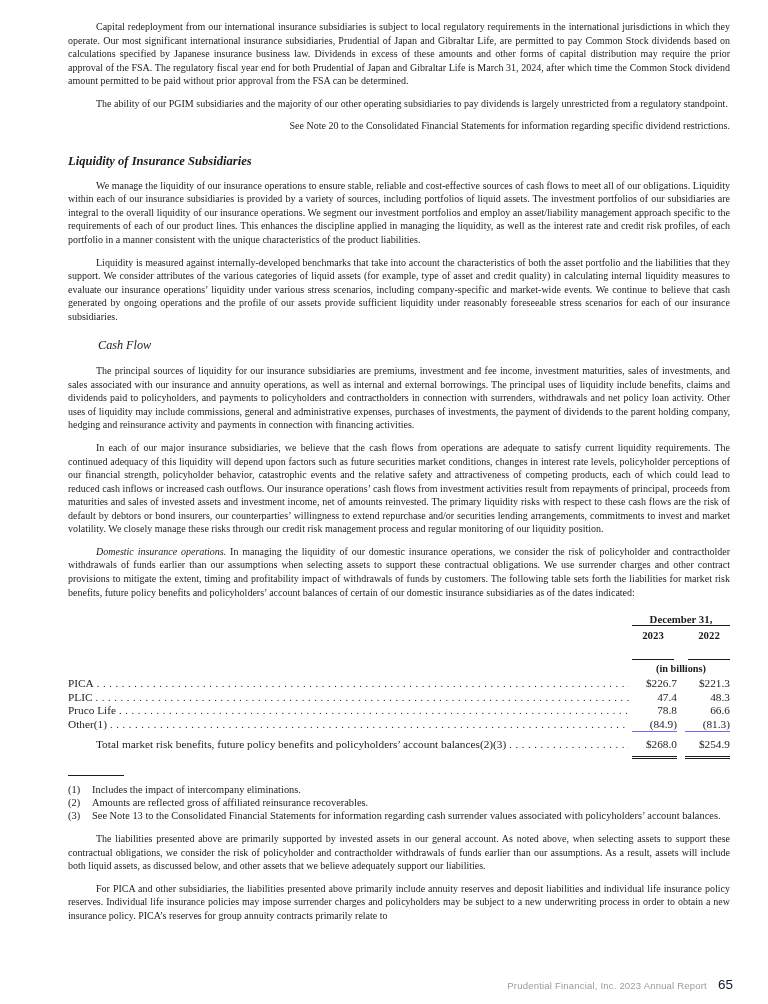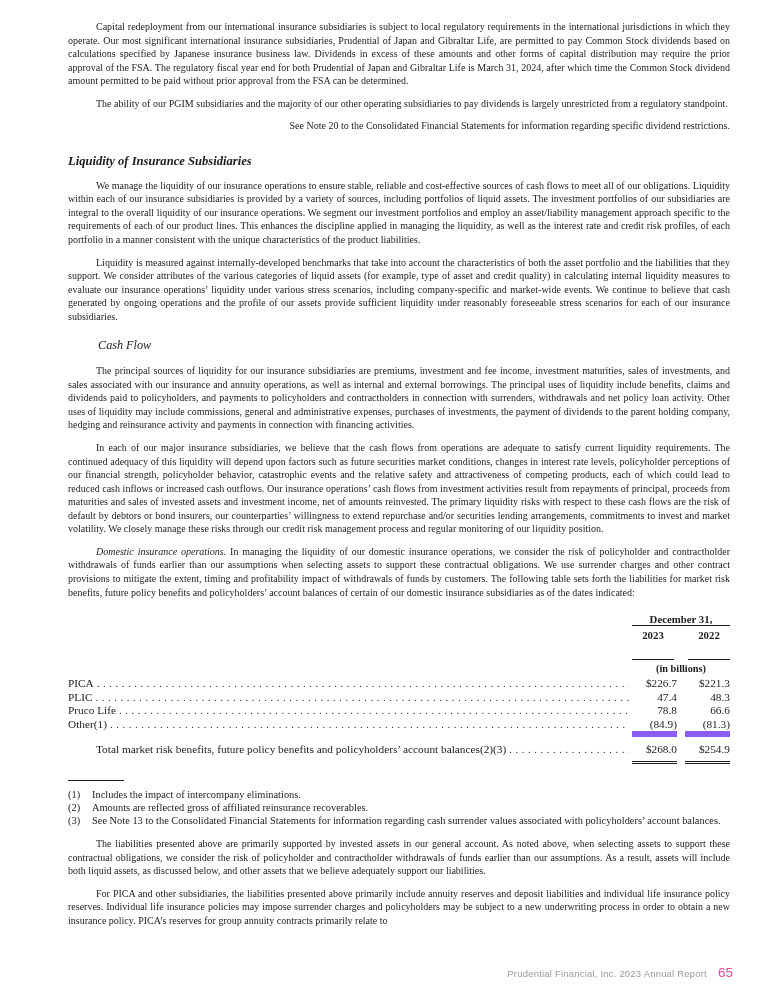--- a/index.html
+++ b/index.html
@@ -50,40 +50,40 @@
   .hunits { width: 98px; text-align: center; font-weight: bold; font-size: 10.3px; margin-bottom: 3px; }
   .trow { display: flex; align-items: baseline; line-height: 13.5px; }
   .tlabel { white-space: nowrap; flex: none; text-align: center; }
   .dots { flex: 1 1 auto; overflow: hidden; white-space: nowrap; margin: 0 3px; color: #1c1c1c; }
   .dots::after {
     content: ". . . . . . . . . . . . . . . . . . . . . . . . . . . . . . . . . . . . . . . . . . . . . . . . . . . . . . . . . . . . . . . . . . . . . . . . . . . . . . . . . . . . . . . . . . . . . . . . . . . . . . . .";
     font-size: 10.5px; letter-spacing: 0.5px;
   }
   .tval { width: 45px; flex: none; text-align: right; white-space: nowrap; }
   .tval + .tval { margin-left: 8px; }
-  .row-underline .tval { border-bottom: 6px solid #8b5cf6; }
+  .row-underline .tval { border-bottom: 1px solid #8b5cf6; }
   .total-row { margin-top: 6px; }
   .total-row .tlabel { padding-left: 28px; }
   .total-row .tval { border-bottom: 3px double #1c1c1c; padding-bottom: 4px; }
 
   
   .fn-sep { width: 56px; border-top: 1px solid #1c1c1c; margin: 16px 0 7px 0; }
   .footnotes { font-size: 10.4px; line-height: 13.2px; margin-bottom: 10px; }
   .footnote { display: flex; }
   .fn-marker { flex: none; width: 24px; }
   .fn-text { flex: 1; }
 
   
   .page-footer {
-    position: absolute; bottom: 24px; right: 35px;
+    position: absolute; bottom: 12px; right: 35px;
     display: flex; align-items: baseline;
     font-family: "Liberation Sans", "DejaVu Sans", sans-serif;
   }
   .footer-title { font-size: 9.5px; color: #9b9b9b; letter-spacing: 0.2px; }
-  .footer-page { font-size: 13.5px; color: #ec4899; margin-left: 11px; }
+  .footer-page { font-size: 13.5px; color: #0f172a; margin-left: 11px; }
 </style>
 </head>
 <body>
 
 <div class="page">
 
   <p class="body-par">Capital redeployment from our international insurance subsidiaries is subject to local regulatory requirements in the international jurisdictions in which they operate. Our most significant international insurance subsidiaries, Prudential of Japan and Gibraltar Life, are permitted to pay Common Stock dividends based on calculations specified by Japanese insurance business law. Dividends in excess of these amounts and other forms of capital distribution may require the prior approval of the FSA. The regulatory fiscal year end for both Prudential of Japan and Gibraltar Life is March 31, 2024, after which time the Common Stock dividend amount permitted to be paid without prior approval from the FSA can be determined.</p>
   <p class="body-par">The ability of our PGIM subsidiaries and the majority of our other operating subsidiaries to pay dividends is largely unrestricted from a regulatory standpoint.</p>
   <p class="body-par no-justify">See Note 20 to the Consolidated Financial Statements for information regarding specific dividend restrictions.</p>
 

